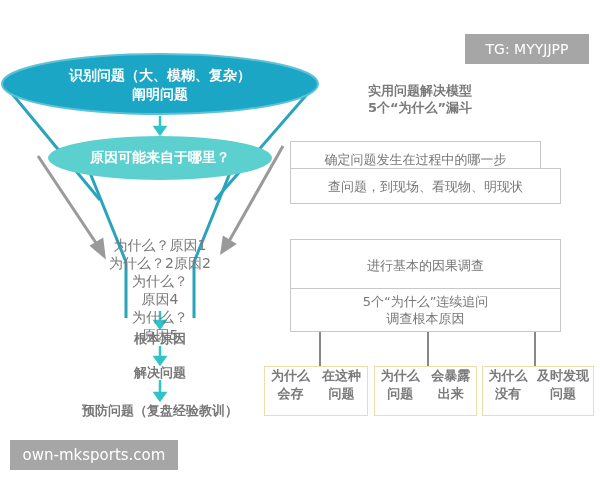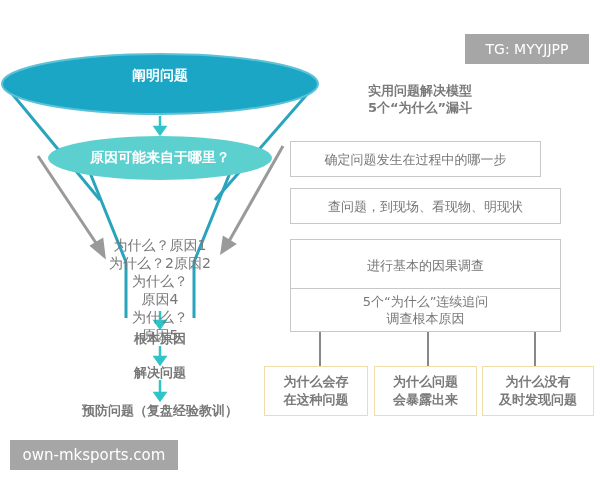--- a/index.html
+++ b/index.html
@@ -5,21 +5,21 @@
     html, body { margin: 0; padding: 0; }
     body { width: 600px; height: 480px; background: #ffffff; position: relative; overflow: hidden;
       font-family: "DejaVu Sans", sans-serif; color: #6b6b6b; }
     svg.bg { position: absolute; left: 0; top: 0; }
     .abs { position: absolute; }
     .ell-text { color: #ffffff; font-weight: bold; text-align: center; font-size: 14px; line-height: 19px; }
     .why { text-align: center; font-size: 14px; line-height: 18px; color: #777; }
     .stage { font-weight: bold; font-size: 13px; color: #777; text-align: center; }
     .title { font-weight: bold; font-size: 13px; color: #7a7a7a; text-align: center; line-height: 17px; }
     .box { border: 1.5px solid #c8c8c8; background: #fff; text-align: center; font-size: 13px; color: #777; box-sizing: border-box; display: flex; flex-direction: column; justify-content: center; line-height: 17px; }
-    .ybox { border: 1.5px solid #f0dcaa; background: #fff; text-align: center; font-size: 13px; font-weight: bold; color: #7a7a7a; box-sizing: border-box; display: flex; flex-direction: column; justify-content: center; line-height: 18px; }
+    .ybox { border: 1.5px solid #f0dcaa; background: #fff; text-align: center; font-size: 13px; font-weight: bold; color: #7a7a7a; box-sizing: border-box; display: flex; flex-direction: row; justify-content: center; line-height: 18px; }
     .wm { background: #a6a6a6; color: #ffffff; font-size: 14px; display: flex; align-items: center; justify-content: center; }
   </style>
 </head>
 <body>
 
 <svg class="bg" width="600" height="480" viewBox="0 0 600 480">
 
   <g stroke="#2aa3bd" stroke-width="3" fill="none">
     <line x1="4" y1="84" x2="100" y2="200"></line>
     <line x1="316" y1="84" x2="215" y2="200"></line>
@@ -50,20 +50,21 @@
   </g>
 
   <g stroke="#888" stroke-width="2">
     <line x1="320" y1="332" x2="320" y2="368"></line>
     <line x1="428" y1="332" x2="428" y2="368"></line>
     <line x1="535" y1="332" x2="535" y2="368"></line>
   </g>
 </svg>
 
 <div class="abs ell-text" style="left:20px; top:66px; width:280px;">
+  <div>识别问题（大、模糊、复杂）</div>
   <div>阐明问题</div>
 </div>
 
 <div class="abs ell-text" style="left:48px; top:148px; width:224px;">原因可能来自于哪里？</div>
 
 <div class="abs why" style="left:80px; top:188px; width:160px;margin-top:48px;">
   <div>为什么？原因1</div>
   <div>为什么？2原因2</div>
   <div>为什么？</div>
   <div>原因4</div>
@@ -76,21 +77,21 @@
 <div class="abs stage" style="left:40px; top:402px; width:240px;">预防问题（复盘经验教训）</div>
 
 <div class="abs title" style="left:330px; top:82px; width:180px;">
   <div>实用问题解决模型</div>
   <div>5个“为什么”漏斗</div>
 </div>
 
 <div class="abs box" style="left:290px; top:141px; width:251px; height:36px;">
   <span>确定问题发生在过程中的哪一步</span>
 </div>
-<div class="abs box" style="left:290px; top:188px; width:271px; height:36px;">
+<div class="abs box" style="left:290px; top:168px; width:271px; height:36px;">
   <span>查问题，到现场、看现物、明现状</span>
 </div>
 <div class="abs box" style="left:290px; top:239px; width:271px; height:52px;">
   <span>进行基本的因果调查</span>
 </div>
 <div class="abs box" style="left:290px; top:288px; width:271px; height:44px;">
   <span>5个“为什么”连续追问</span>
   <span>调查根本原因</span>
 </div>
 

